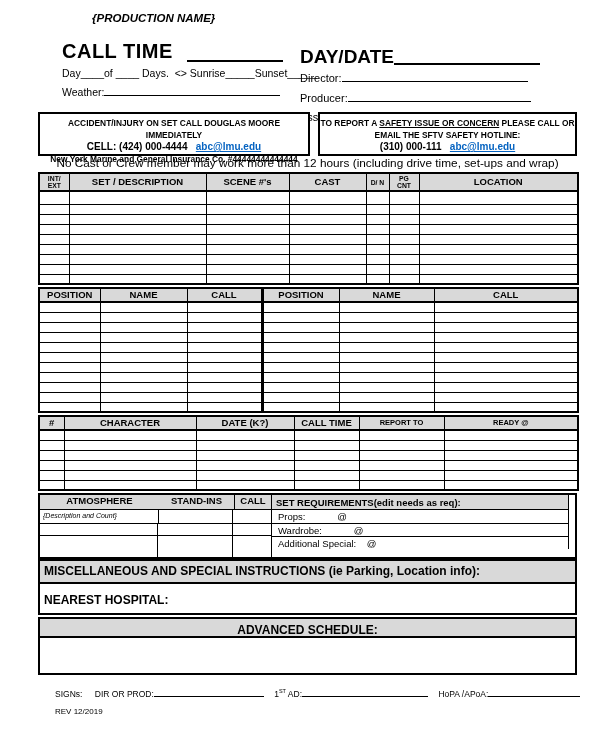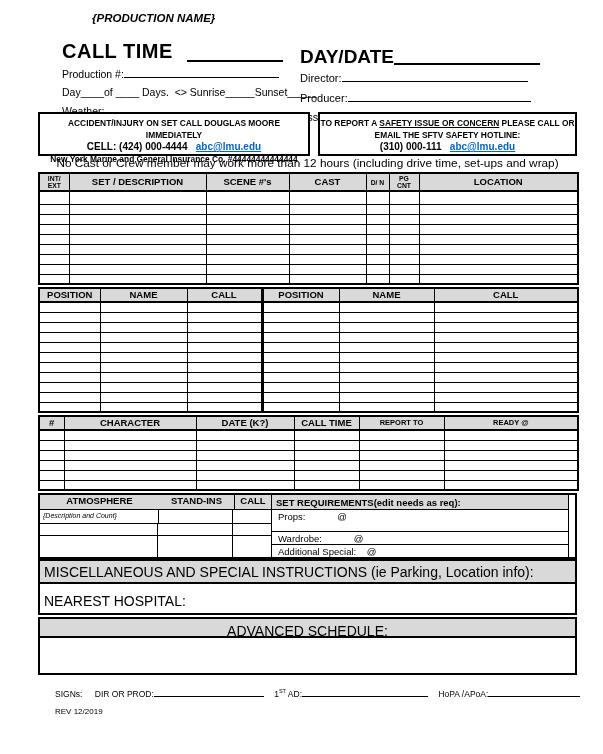--- a/index.html
+++ b/index.html
@@ -66,23 +66,23 @@
   .atm-row > div:nth-child(3) { width:38px; border-right:none; }
   .atm-row.r1 { height:14px; } .atm-row.r1 > div { border-bottom:1px solid #000; }
   .atm-row.r2 { height:12px; } .atm-row.r2 > div { border-bottom:1px solid #000; }
   .atm-row.r3 { flex:1; }
   .desc-note { font-size:7px; font-style:italic; padding:2px 0 0 3px; white-space:nowrap; }
   .atm-right { flex:1; }
   .sr-hdr { width:297px; background:#d9d9d9; border-right:1px solid #000; border-bottom:1px solid #000;
             font-size:9.5px; font-weight:bold; height:15px; padding:2px 0 0 4px; }
   .sr-row { width:297px; border-right:1px solid #000; font-size:9.5px; padding:1px 0 0 6px; white-space:pre; }
   .sr-row.b { border-bottom:1px solid #000; }
-  .sr-row.r1 { height:22px; } .sr-row.r2 { height:13px; } .sr-row.r3 { height:12px; } .sr-row.r4 { height:12px; }
-
-  .band { border:2px solid #000; font-weight:normal; font-size:14px; }
+  .sr-row.r1 { height:14px; } .sr-row.r2 { height:13px; } .sr-row.r3 { height:12px; } .sr-row.r4 { height:12px; }
+
+  .band { border:2px solid #000; font-weight:bold; font-size:12px; }
   .misc { height:25px; background:#d9d9d9; padding:3px 0 0 4px; }
   .hospital { height:31px; border-top:none; background:#fff; padding:9px 0 0 4px; }
   .advanced { margin-top:2px; height:21px; background:#d9d9d9; text-align:center; padding-top:4px; }
   .schedule-box { border:2px solid #000; border-top:none; height:37px; background:#fff; }
 
   .signs { margin-top:13px; margin-left:17px; font-size:8.5px; white-space:nowrap; }
   .signs .blank { height:9px; }
   .signs sup { font-size:5.5px; }
   .sp1 { margin-left:10px; } .sp2 { margin-left:8px; }
   .rev { margin-top:8px; margin-left:17px; font-size:8px; }
@@ -91,23 +91,20 @@
 <body>
 
 <div class="page">
 
   <div class="prod-name">{PRODUCTION NAME}</div>
 
   <div class="top-left">
     <div class="call-time-row">
       <span class="call-time-label">CALL TIME</span>
       <span class="blank thick"></span>
-    </div>
-    <div class="field">
-      <span>Production #:</span><span class="blank" style="width:155px"></span>
     </div>
     <div class="field pre">Day____of ____ Days.  &lt;&gt; Sunrise_____Sunset_____</div>
     <div class="field">
       <span>Weather:</span><span class="blank" style="width:176px"></span>
     </div>
   </div>
 
   <div class="top-right">
     <div class="day-date-row">
       <span class="day-date-label">DAY/DATE</span>

